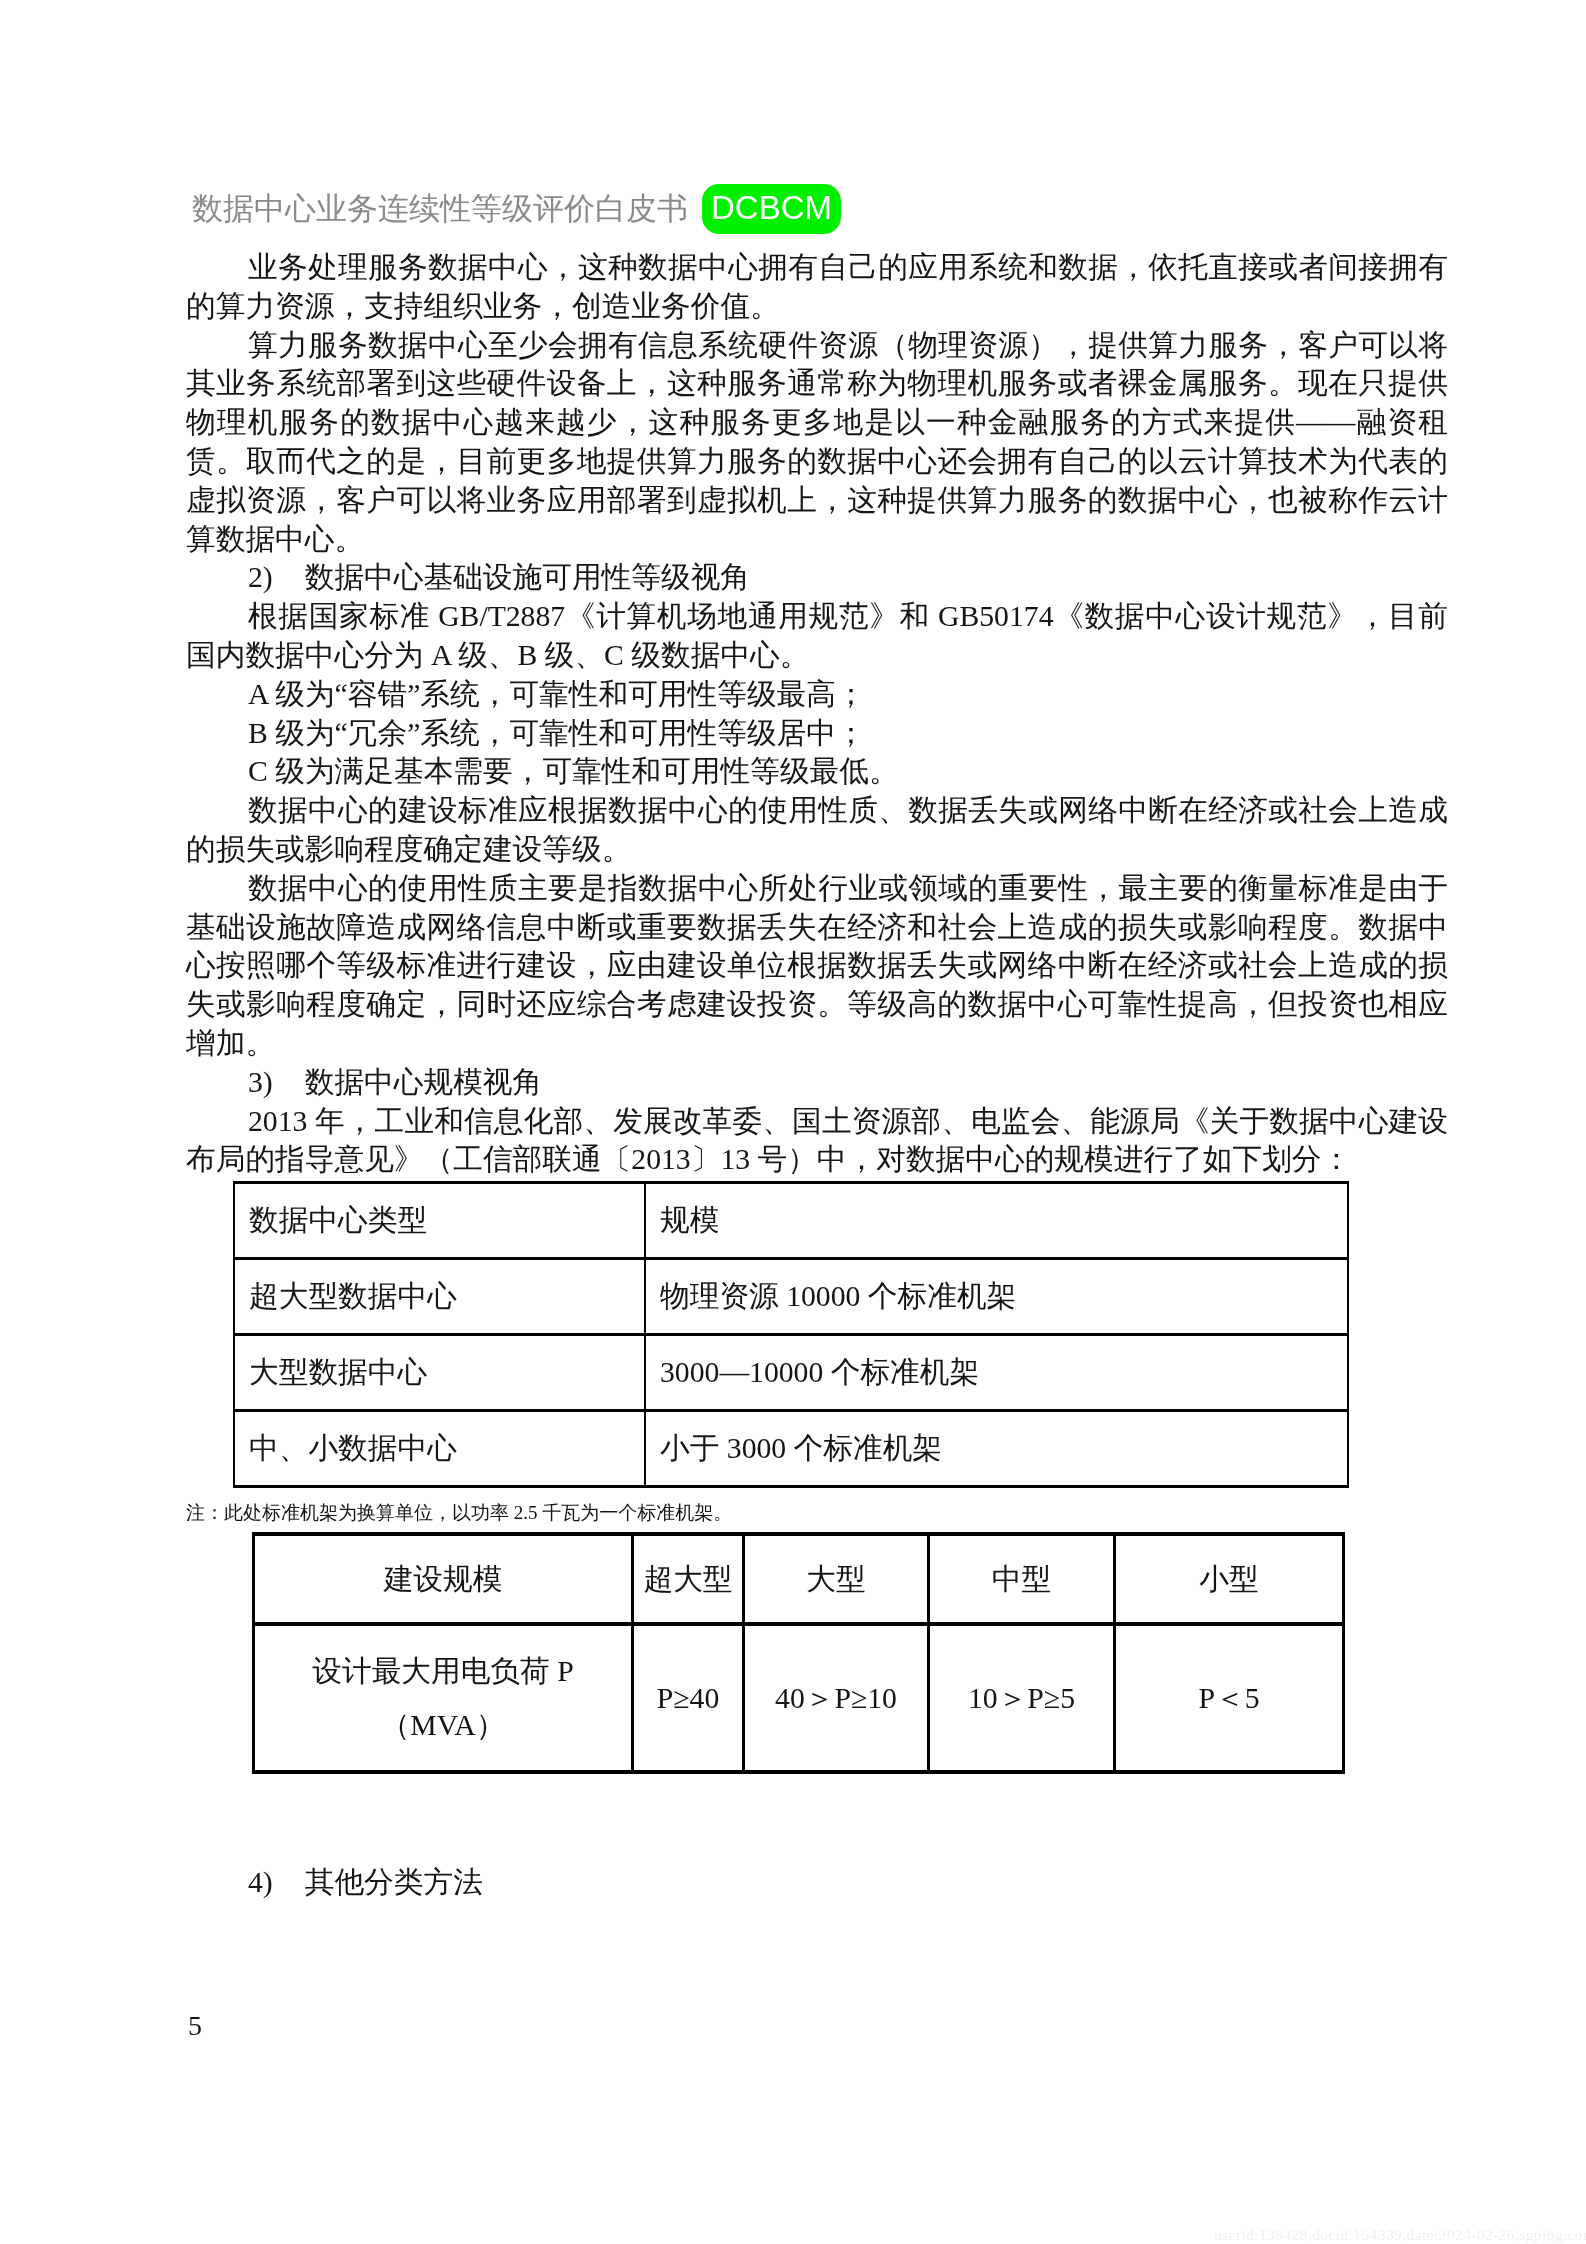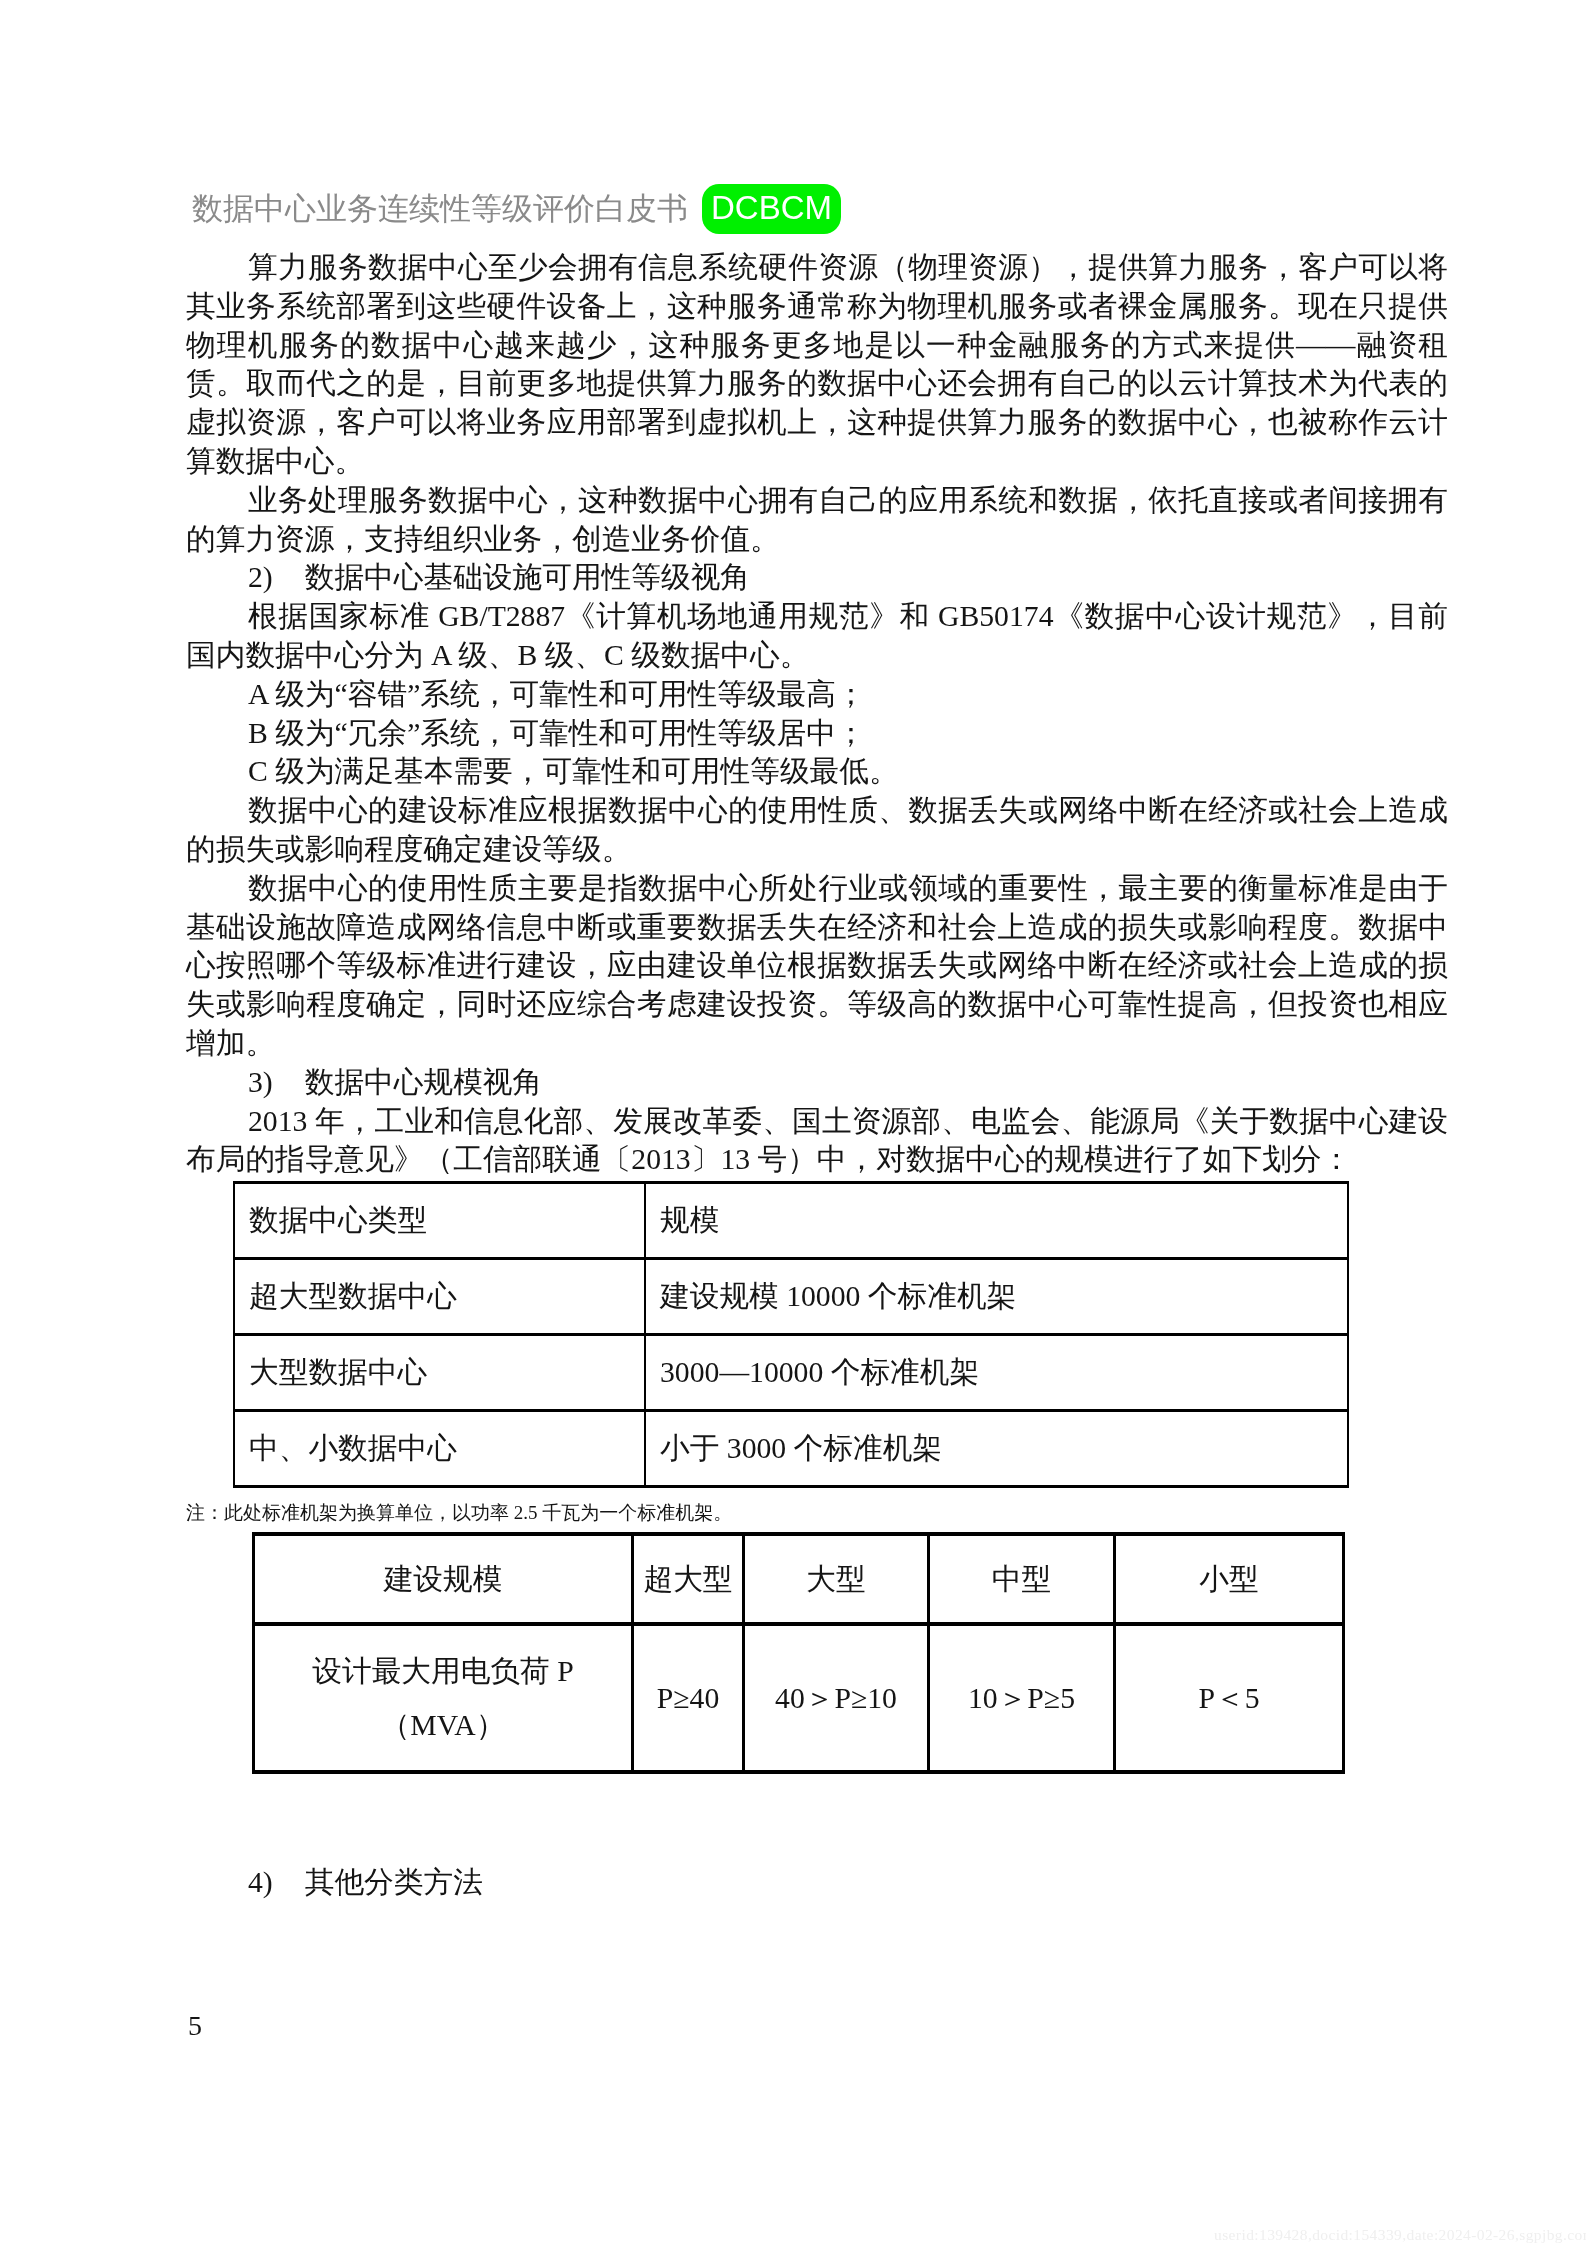--- a/index.html
+++ b/index.html
@@ -109,22 +109,22 @@
 <body>
 
 <div class="page">
 
   <div class="doc-header">
     <span>数据中心业务连续性等级评价白皮书</span><span class="badge">DCBCM</span>
   </div>
 
   <div class="content">
 
+    <p class="para">业务处理服务数据中心，这种数据中心拥有自己的应用系统和数据，依托直接或者间接拥有的算力资源，支持组织业务，创造业务价值。</p>
     <p class="para">算力服务数据中心至少会拥有信息系统硬件资源（物理资源），提供算力服务，客户可以将其业务系统部署到这些硬件设备上，这种服务通常称为物理机服务或者裸金属服务。现在只提供物理机服务的数据中心越来越少，这种服务更多地是以一种金融服务的方式来提供——融资租赁。取而代之的是，目前更多地提供算力服务的数据中心还会拥有自己的以云计算技术为代表的虚拟资源，客户可以将业务应用部署到虚拟机上，这种提供算力服务的数据中心，也被称作云计算数据中心。</p>
-    <p class="para">业务处理服务数据中心，这种数据中心拥有自己的应用系统和数据，依托直接或者间接拥有的算力资源，支持组织业务，创造业务价值。</p>
 
     <p class="heading">
       <span class="h-num">2)</span><span>数据中心基础设施可用性等级视角</span>
     </p>
 
     <p class="para">根据国家标准 GB/T2887《计算机场地通用规范》和 GB50174《数据中心设计规范》，目前国内数据中心分为 A 级、B 级、C 级数据中心。</p>
     <p class="para">A 级为“容错”系统，可靠性和可用性等级最高；</p>
     <p class="para">B 级为“冗余”系统，可靠性和可用性等级居中；</p>
     <p class="para">C 级为满足基本需要，可靠性和可用性等级最低。</p>
     <p class="para">数据中心的建设标准应根据数据中心的使用性质、数据丢失或网络中断在经济或社会上造成的损失或影响程度确定建设等级。</p>
@@ -141,21 +141,21 @@
           <col class="c1">
           <col class="c2">
         </colgroup>
       <tbody>
           <tr>
         <td>数据中心类型</td>
         <td>规模</td>
       </tr>
       <tr>
         <td>超大型数据中心</td>
-        <td>建设规模 10000 个标准机架</td>
+        <td>物理资源 10000 个标准机架</td>
       </tr>
       <tr>
         <td>大型数据中心</td>
         <td>3000—10000 个标准机架</td>
       </tr>
       <tr>
         <td>中、小数据中心</td>
         <td>小于 3000 个标准机架</td>
       </tr>
     </tbody>

